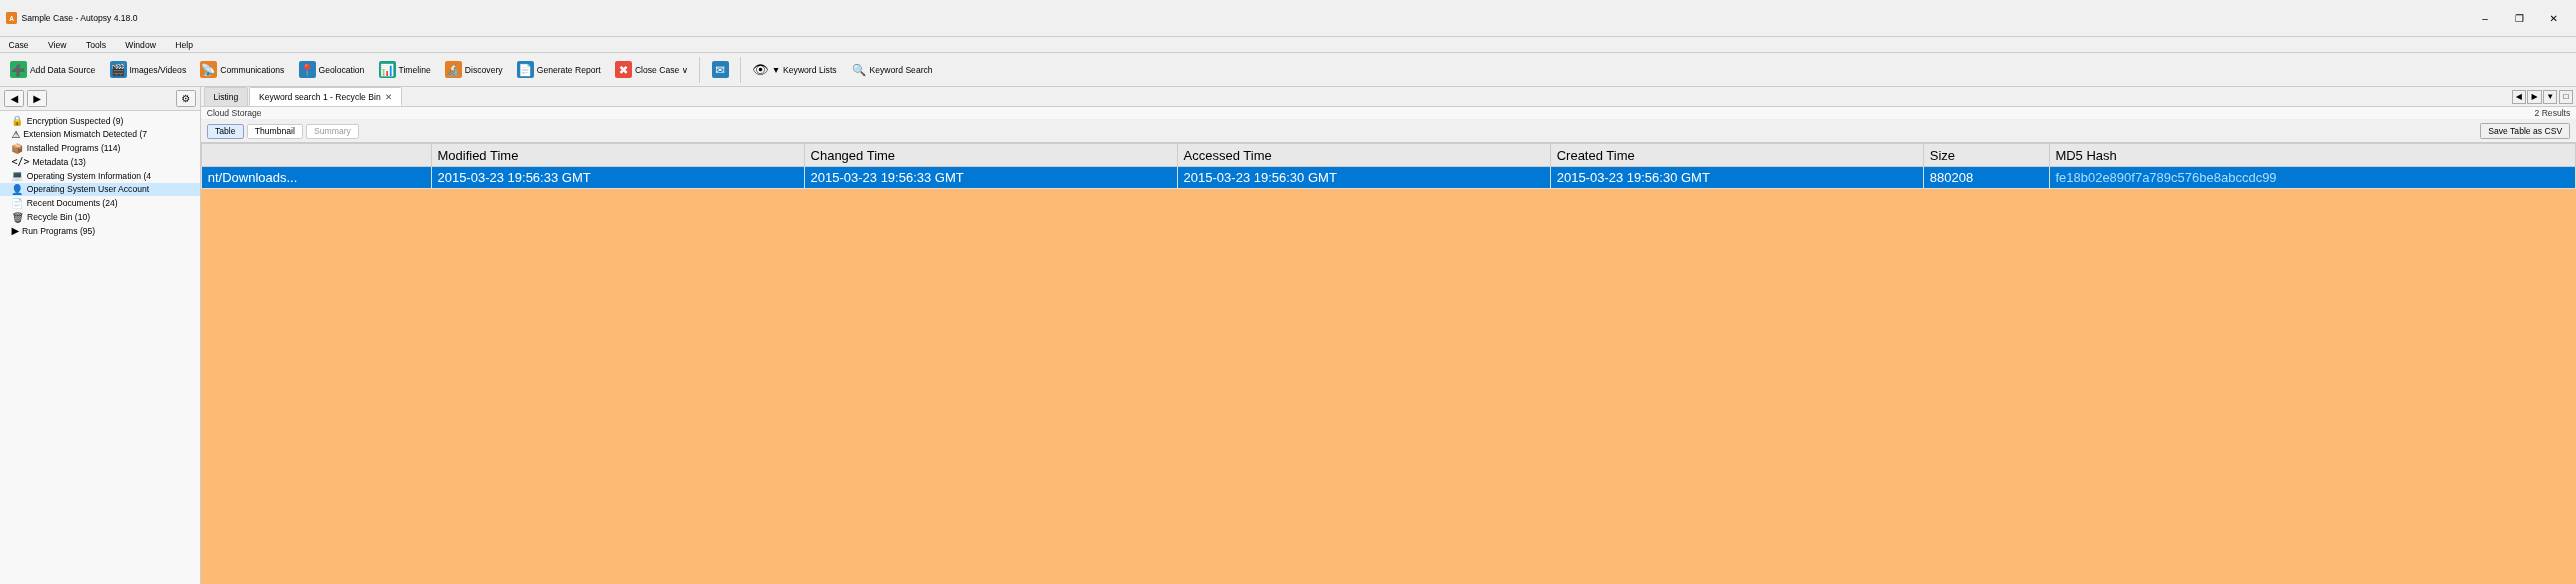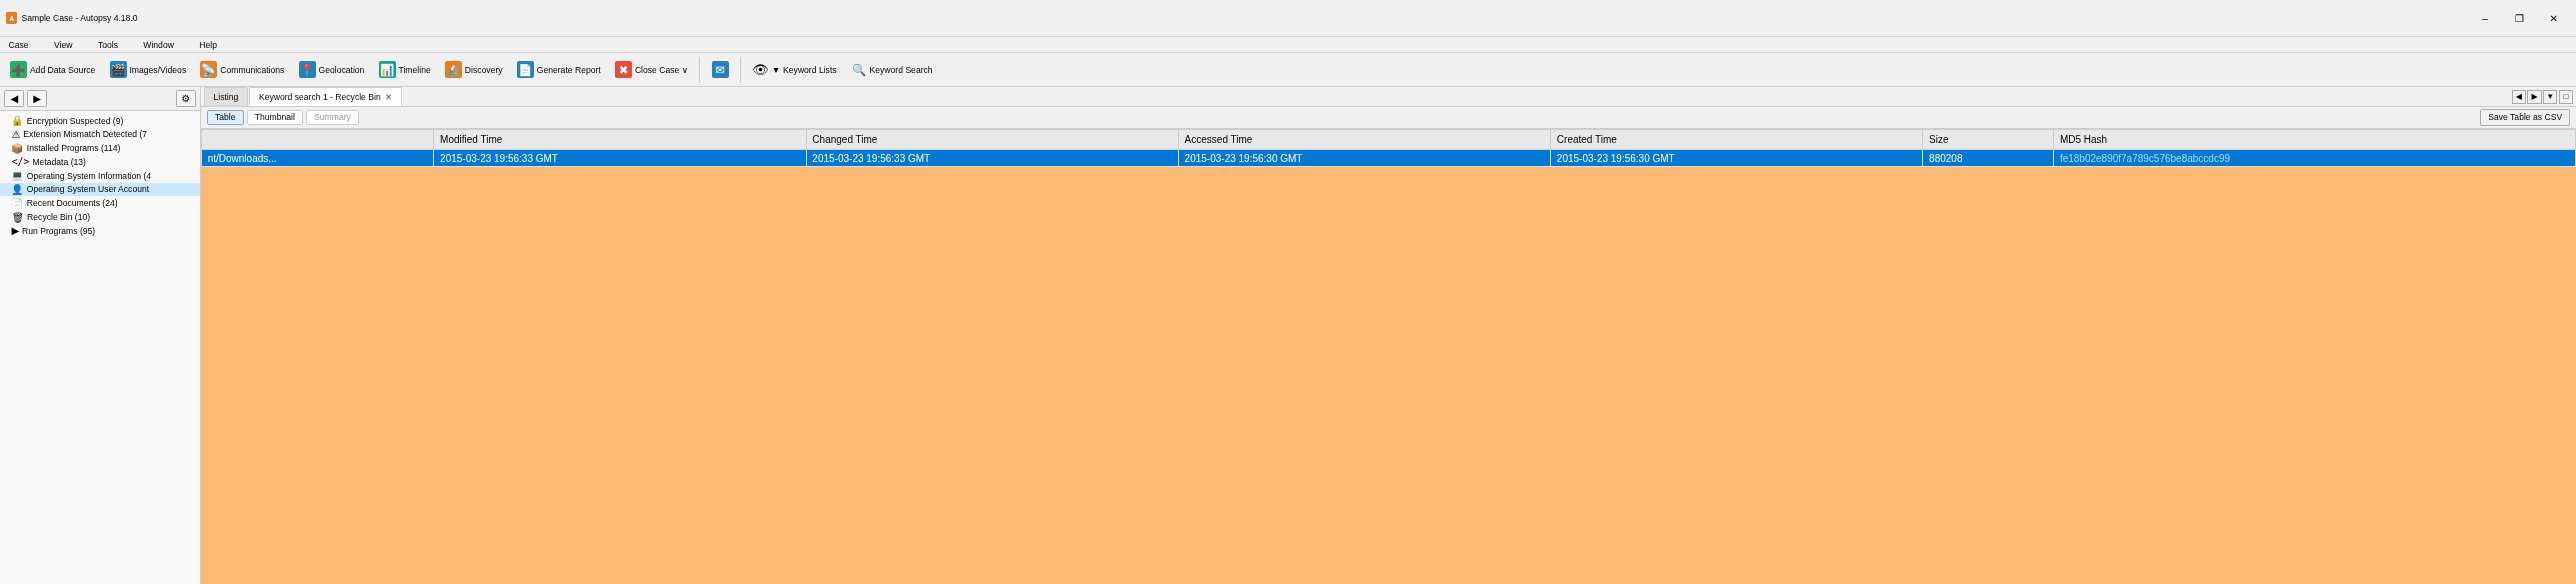--- a/index.html
+++ b/index.html
@@ -21,21 +21,21 @@
     .title-btn { width: 33px; height: 21.5px; display: flex; align-items: center; justify-content: center; cursor: pointer; font-size: 10px; background: transparent; border: none; }
 
     
     #menu-bar {
       background: #f0f0f0;
       height: 16px;
       display: flex;
       align-items: center;
       padding: 0 2.9px;
       border-bottom: 0.7px solid #ccc;
-      gap: 14px;
+      gap: 8px;
     }
     .menu-item { padding: 1.4px 5.7px; cursor: pointer; font-size: 8.6px; }
 
     
     #toolbar {
       background: #f0f0f0;
       height: 34px;
       display: flex;
       align-items: center;
       padding: 0 4.3px;
@@ -102,21 +102,21 @@
 
     #tab-nav-right { margin-left: auto; display: flex; align-items: center; gap: 1.4px; padding-bottom: 1.4px; }
     .tab-nav-btn { width: 14.3px; height: 14.3px; border: 0.7px solid #aaa; background: #f0f0f0; cursor: pointer; display: flex; align-items: center; justify-content: center; font-size: 8px; }
     .sub-tab { padding: 1.4px 7.2px; cursor: pointer; font-size: 8.6px; border: 0.7px solid #ccc; border-radius: 2.1px; background: white; }
     .sub-tab.active { background: #ddeeff; border-color: #99c; }
     .sub-tab.disabled { color: #999; cursor: default; }
     .save-csv-btn { padding: 2.1px 7.2px; border: 0.7px solid #aaa; background: #f0f0f0; cursor: pointer; font-size: 8.6px; border-radius: 1.4px; }
 
     
     #results-table-wrapper { flex: 1; overflow: auto; }
-    #results-table { width: 100%; border-collapse: collapse; font-size: 10px; }
+    #results-table { width: 100%; border-collapse: collapse; font-size: 13px; }
     #results-table th {
       background: #e8e8e8; border: 0.7px solid #ccc; padding: 3.6px 5.7px;
       text-align: left; font-weight: normal; white-space: nowrap; position: sticky; top: 0; z-index: 2;
     }
     #results-table td { border: 0.7px solid #ddd; padding: 2.9px 5.7px; white-space: nowrap; }
     #results-table tr:nth-child(even) td { background: #f8f8f8; }
     #results-table tr.selected td { background: #0078d4; color: white; }
     #results-table tr.selected td.hash { color: #adf; }
     .hash-cell { color: #0000cc; }
   </style>
@@ -251,20 +251,24 @@
         <span class="tab-close">✕</span>
       </div>
       <div id="tab-nav-right">
         <button class="tab-nav-btn">◀</button>
         <button class="tab-nav-btn">▶</button>
         <button class="tab-nav-btn">▼</button>
         <button class="tab-nav-btn">□</button>
       </div>
     </div>
 
+    <div style="display:flex; align-items:center; padding: 1.4px 5.7px; background: #f8f8f8; border-bottom: 0.7px solid #eee;">
+      <span style="font-size:8.6px; color:#333;">Cloud Storage</span>
+      <span style="margin-left: auto; font-size:8.6px; color:#333;">2 Results</span>
+    </div>
 
     <div style="display:flex; align-items:center; padding: 2.9px 5.7px; background:#f0f0f0; border-bottom:0.7px solid #ccc;">
       <div style="display:flex; gap:2.9px;border-radius:7px;">
         <button class="sub-tab active">Table</button>
         <button class="sub-tab">Thumbnail</button>
         <button class="sub-tab disabled">Summary</button>
       </div>
       <button class="save-csv-btn" style="margin-left:auto;">Save Table as CSV</button>
     </div>
 

